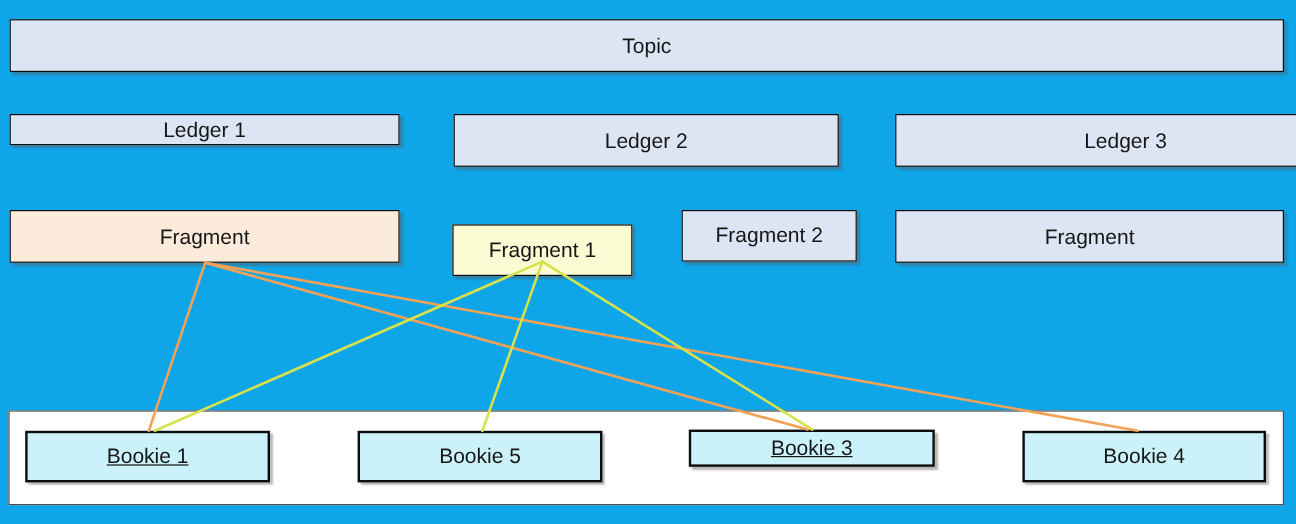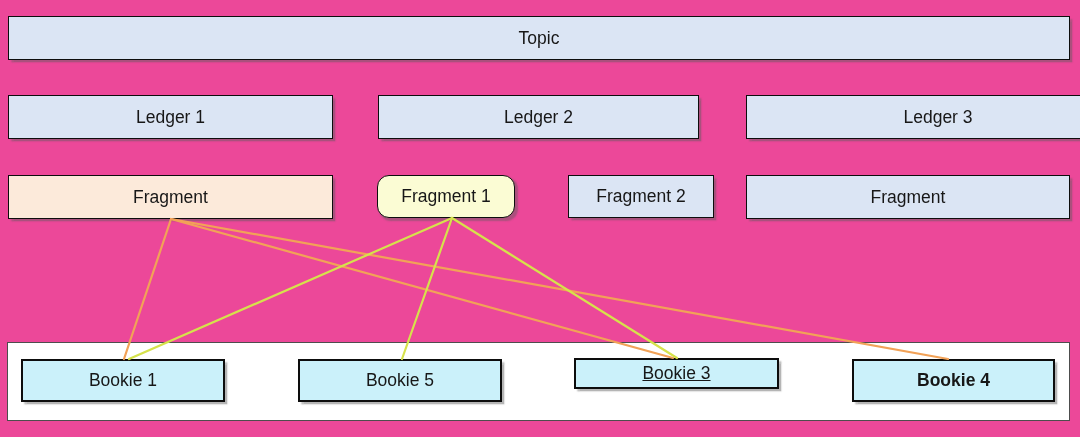--- a/index.html
+++ b/index.html
@@ -1,19 +1,19 @@
 <!DOCTYPE html>
 <html><head>
 <meta charset="utf-8">
 <style>
   html,body{margin:0;padding:0;background:#fff;}
   .canvas{
     position:relative;
     width:1080px;height:437px;
-    background:#ec4899;
+    background:#0ea5e9;
     font-family:"Liberation Sans","DejaVu Sans",sans-serif;
     overflow:hidden;
   }
   .node{
     position:absolute;
     box-sizing:border-box;
     border:1.6px solid #0d0d0d;
     display:flex;align-items:center;justify-content:center;
     font-size:17.5px;color:#171717;
     box-shadow:2.5px 2.5px 1.5px rgba(90,90,90,0.45);
@@ -33,55 +33,55 @@
 </style>
 </head>
 <body>
 
 <div class="canvas">
 
   <div class="node" style="left: 8px; top: 16px; width: 1062px; height: 44px; background: rgb(219, 229, 244);">
     <span>Topic</span>
   </div>
 
-  <div class="node" style="left: 8px; top: 95px; width: 325px; height: 44px; background: rgb(219, 229, 244);">
+  <div class="node" style="left: 8px; top: 95px; width: 325px; height: 26px; background: rgb(219, 229, 244);">
     <span>Ledger 1</span>
   </div>
   <div class="node" style="left: 378px; top: 95px; width: 321px; height: 44px; background: rgb(219, 229, 244); text-align: right;">
     <span>Ledger 2</span>
   </div>
   <div class="node" style="left: 746px; top: 95px; width: 384px; height: 44px; background: rgb(219, 229, 244);">
     <span>Ledger 3</span>
   </div>
 
   <div class="node" style="left: 8px; top: 175px; width: 325px; height: 44px; background: rgb(252, 234, 218);">
     <span>Fragment</span>
   </div>
-  <div class="node" style="left: 377px; top: 175px; width: 138px; height: 43px; background: rgb(251, 252, 212); border-radius: 12px;">
+  <div class="node" style="left: 377px; top: 187px; width: 150px; height: 43px; background: rgb(251, 252, 212);">
     <span>Fragment 1</span>
   </div>
   <div class="node" style="left: 568px; top: 175px; width: 146px; height: 43px; background: rgb(219, 229, 244);">
     <span>Fragment 2</span>
   </div>
   <div class="node" style="left: 746px; top: 175px; width: 324px; height: 44px; background: rgb(219, 229, 244);">
     <span>Fragment</span>
   </div>
 
   <div class="container-box" style="left:7px;top:342px;width:1063px;height:79px;"></div>
 
-  <div class="node bookie" style="left: 21px; top: 359px; width: 204px; height: 43px; background: rgb(203, 241, 250);">
+  <div class="node bookie" style="left: 21px; top: 359px; width: 204px; height: 43px; background: rgb(203, 241, 250); text-decoration: underline;">
     <span>Bookie 1</span>
   </div>
   <div class="node bookie" style="left: 298px; top: 359px; width: 204px; height: 43px; background: rgb(203, 241, 250);">
     <span>Bookie 5</span>
   </div>
   <div class="node bookie" style="left: 574px; top: 358px; width: 205px; height: 31px; background: rgb(203, 241, 250); text-decoration: underline;">
     <span>Bookie 3</span>
   </div>
-  <div class="node bookie" style="left: 852px; top: 359px; width: 203px; height: 43px; background: rgb(203, 241, 250); font-weight: bold;">
+  <div class="node bookie" style="left: 852px; top: 359px; width: 203px; height: 43px; background: rgb(203, 241, 250);">
     <span>Bookie 4</span>
   </div>
 
   <svg class="edges" viewBox="0 0 1080 437">
     <line x1="171" y1="219" x2="124" y2="359" stroke="#f2a257"></line>
     <line x1="171" y1="219" x2="673" y2="358" stroke="#f2a257"></line>
     <line x1="171" y1="219" x2="948" y2="359" stroke="#f2a257"></line>
     <line x1="452" y1="218" x2="129" y2="359" stroke="#d6e24b"></line>
     <line x1="452" y1="218" x2="402" y2="359" stroke="#d6e24b"></line>
     <line x1="452" y1="218" x2="677" y2="358" stroke="#d6e24b"></line>

